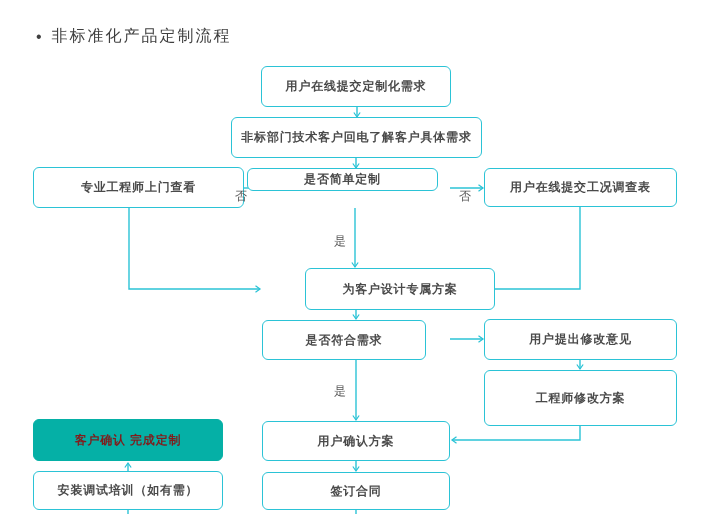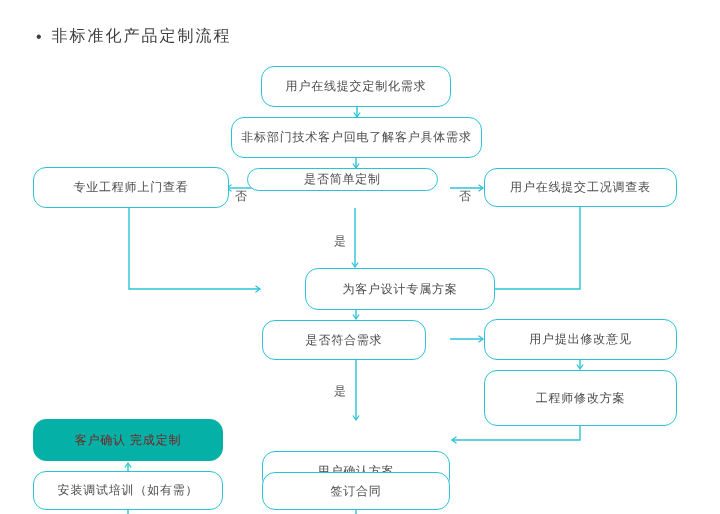--- a/index.html
+++ b/index.html
@@ -17,41 +17,41 @@
   .title{
     position:absolute;left:36px;top:26px;font-size:16px;letter-spacing:2px;
     color:var(--title-text);display:flex;align-items:center;
   }
   .title .bullet{font-size:16px;margin-right:10px;letter-spacing:0;}
   .wires{position:absolute;left:0;top:0;}
   .connector{fill:none;stroke:var(--line);stroke-width:1.4;}
   .arrowhead{fill:none;stroke:var(--line);stroke-width:1.4;}
   .node{
     position:absolute;display:flex;align-items:center;justify-content:center;
-    background:#ffffff;border:1.5px solid var(--line);border-radius:13px;
+    background:#ffffff;border:1.5px solid var(--line);border-radius:6px;
     font-size:12px;letter-spacing:0.8px;color:var(--box-text);
-    text-align:center;box-sizing:border-box;white-space:nowrap;
+    text-align:center;box-sizing:border-box;white-space:nowrap;font-weight:bold;
   }
   .node.accent{
     background:var(--accent);border-color:var(--accent);color:#7f1d1d;
   }
   .edge-label{
     position:absolute;font-size:12px;color:var(--edge-label);line-height:1;
   }
   
   .n-submit   {left:261px;top:66px; width:190px;height:41px;}
   .n-callback {left:231px;top:117px;width:251px;height:41px;}
   .n-simple   {left:247px;top:168px;width:191px;height:23px;}
-  .n-visit    {left:33px; top:167px;width:196px;height:41px;}
+  .n-visit    {left:33px; top:167px;width:211px;height:41px;}
   .n-survey   {left:484px;top:168px;width:193px;height:39px;}
   .n-design   {left:261px;top:268px;width:190px;height:42px;margin-left:44px;}
   .n-meets    {left:262px;top:320px;width:164px;height:40px;}
   .n-feedback {left:484px;top:319px;width:193px;height:41px;}
   .n-revise   {left:484px;top:370px;width:193px;height:56px;}
-  .n-confirm  {left:262px;top:421px;width:188px;height:40px;margin-top:30px;}
+  .n-confirm  {left:262px;top:421px;width:188px;height:40px;}
   .n-sign     {left:262px;top:472px;width:188px;height:38px;}
   .n-complete {left:33px; top:419px;width:190px;height:42px;}
   .n-install  {left:33px; top:471px;width:190px;height:39px;}
   .lbl-no-left   {left:235px;top:190px;}
   .lbl-no-right  {left:459px;top:190px;}
   .lbl-yes-design{left:334px;top:235px;}
   .lbl-yes-confirm{left:334px;top:385px;}
 </style>
 </head>
 <body>

